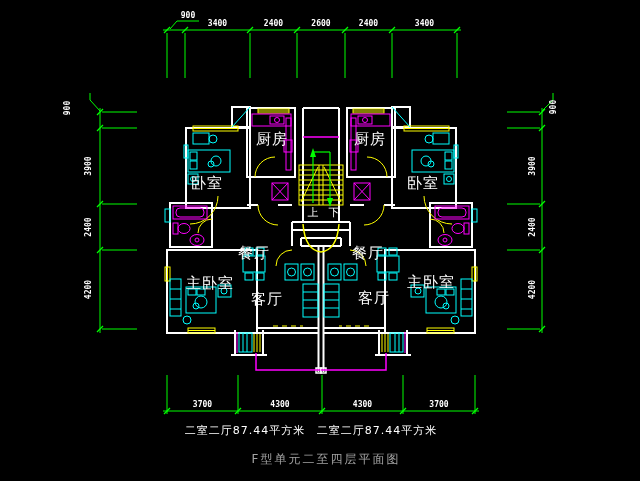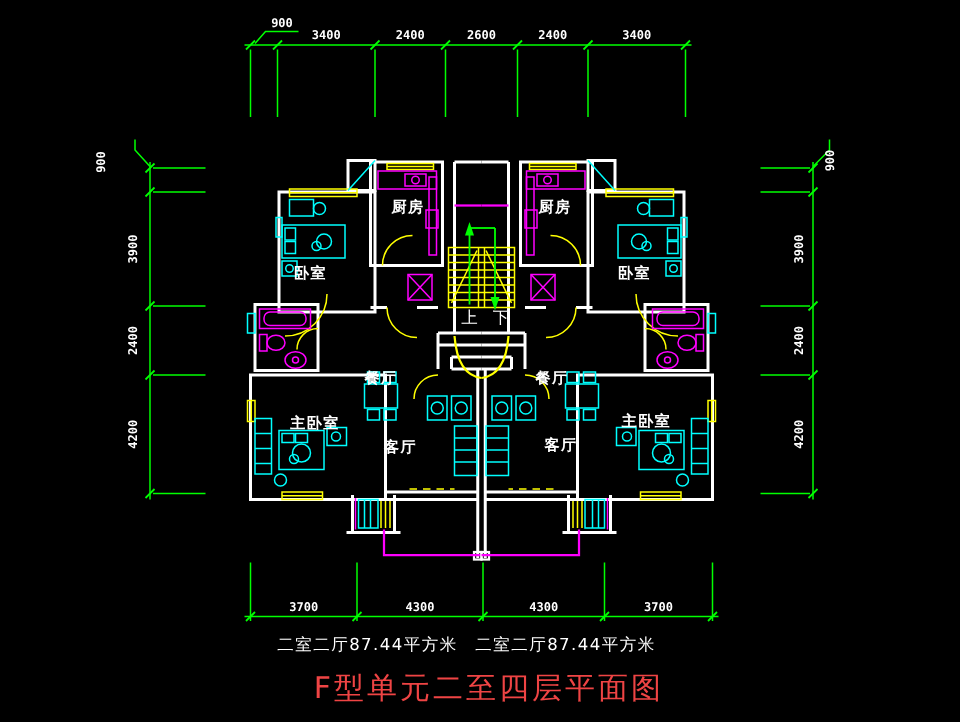--- a/index.html
+++ b/index.html
@@ -1,25 +1,25 @@
 <!DOCTYPE html>
 <html><head>
 <meta charset="utf-8">
 <style>
   html,body{margin:0;padding:0;background:#000;}
   .canvas{position:relative;width:640px;height:481px;background:#000000;overflow:hidden;
           font-family:"DejaVu Sans",sans-serif;}
   .canvas svg{position:absolute;left:0;top:0;}
-  .room-label{position:absolute;transform:translate(-50%,-50%);color:#ffffff;font-size:10px;
-              white-space:nowrap;line-height:1;letter-spacing:1px;font-weight:bold;}
+  .room-label{position:absolute;transform:translate(-50%,-50%);color:#ffffff;font-size:15px;
+              white-space:nowrap;line-height:1;letter-spacing:1px;}
   .stair-label{position:absolute;transform:translate(-50%,-50%);color:#ffffff;font-size:11px;
                white-space:nowrap;line-height:1;}
   .area-label{position:absolute;transform:translate(-50%,-50%);color:#ffffff;font-size:11px;
               font-weight:normal;white-space:nowrap;letter-spacing:1px;}
-  .plan-title{position:absolute;transform:translate(-50%,-50%);color:#ef4444;font-size:20px;
+  .plan-title{position:absolute;transform:translate(-50%,-50%);color:#a3a3a3;font-size:12px;
               white-space:nowrap;letter-spacing:2px;}
 </style>
 </head>
 <body>
 
 <div class="canvas">
   <svg id="plan-svg" width="640" height="481" viewBox="0 0 640 481">
       <defs>
         <g id="halfL">
           <rect x="186" y="128" width="64" height="80" fill="none" stroke="#ffffff" stroke-width="2"></rect>

